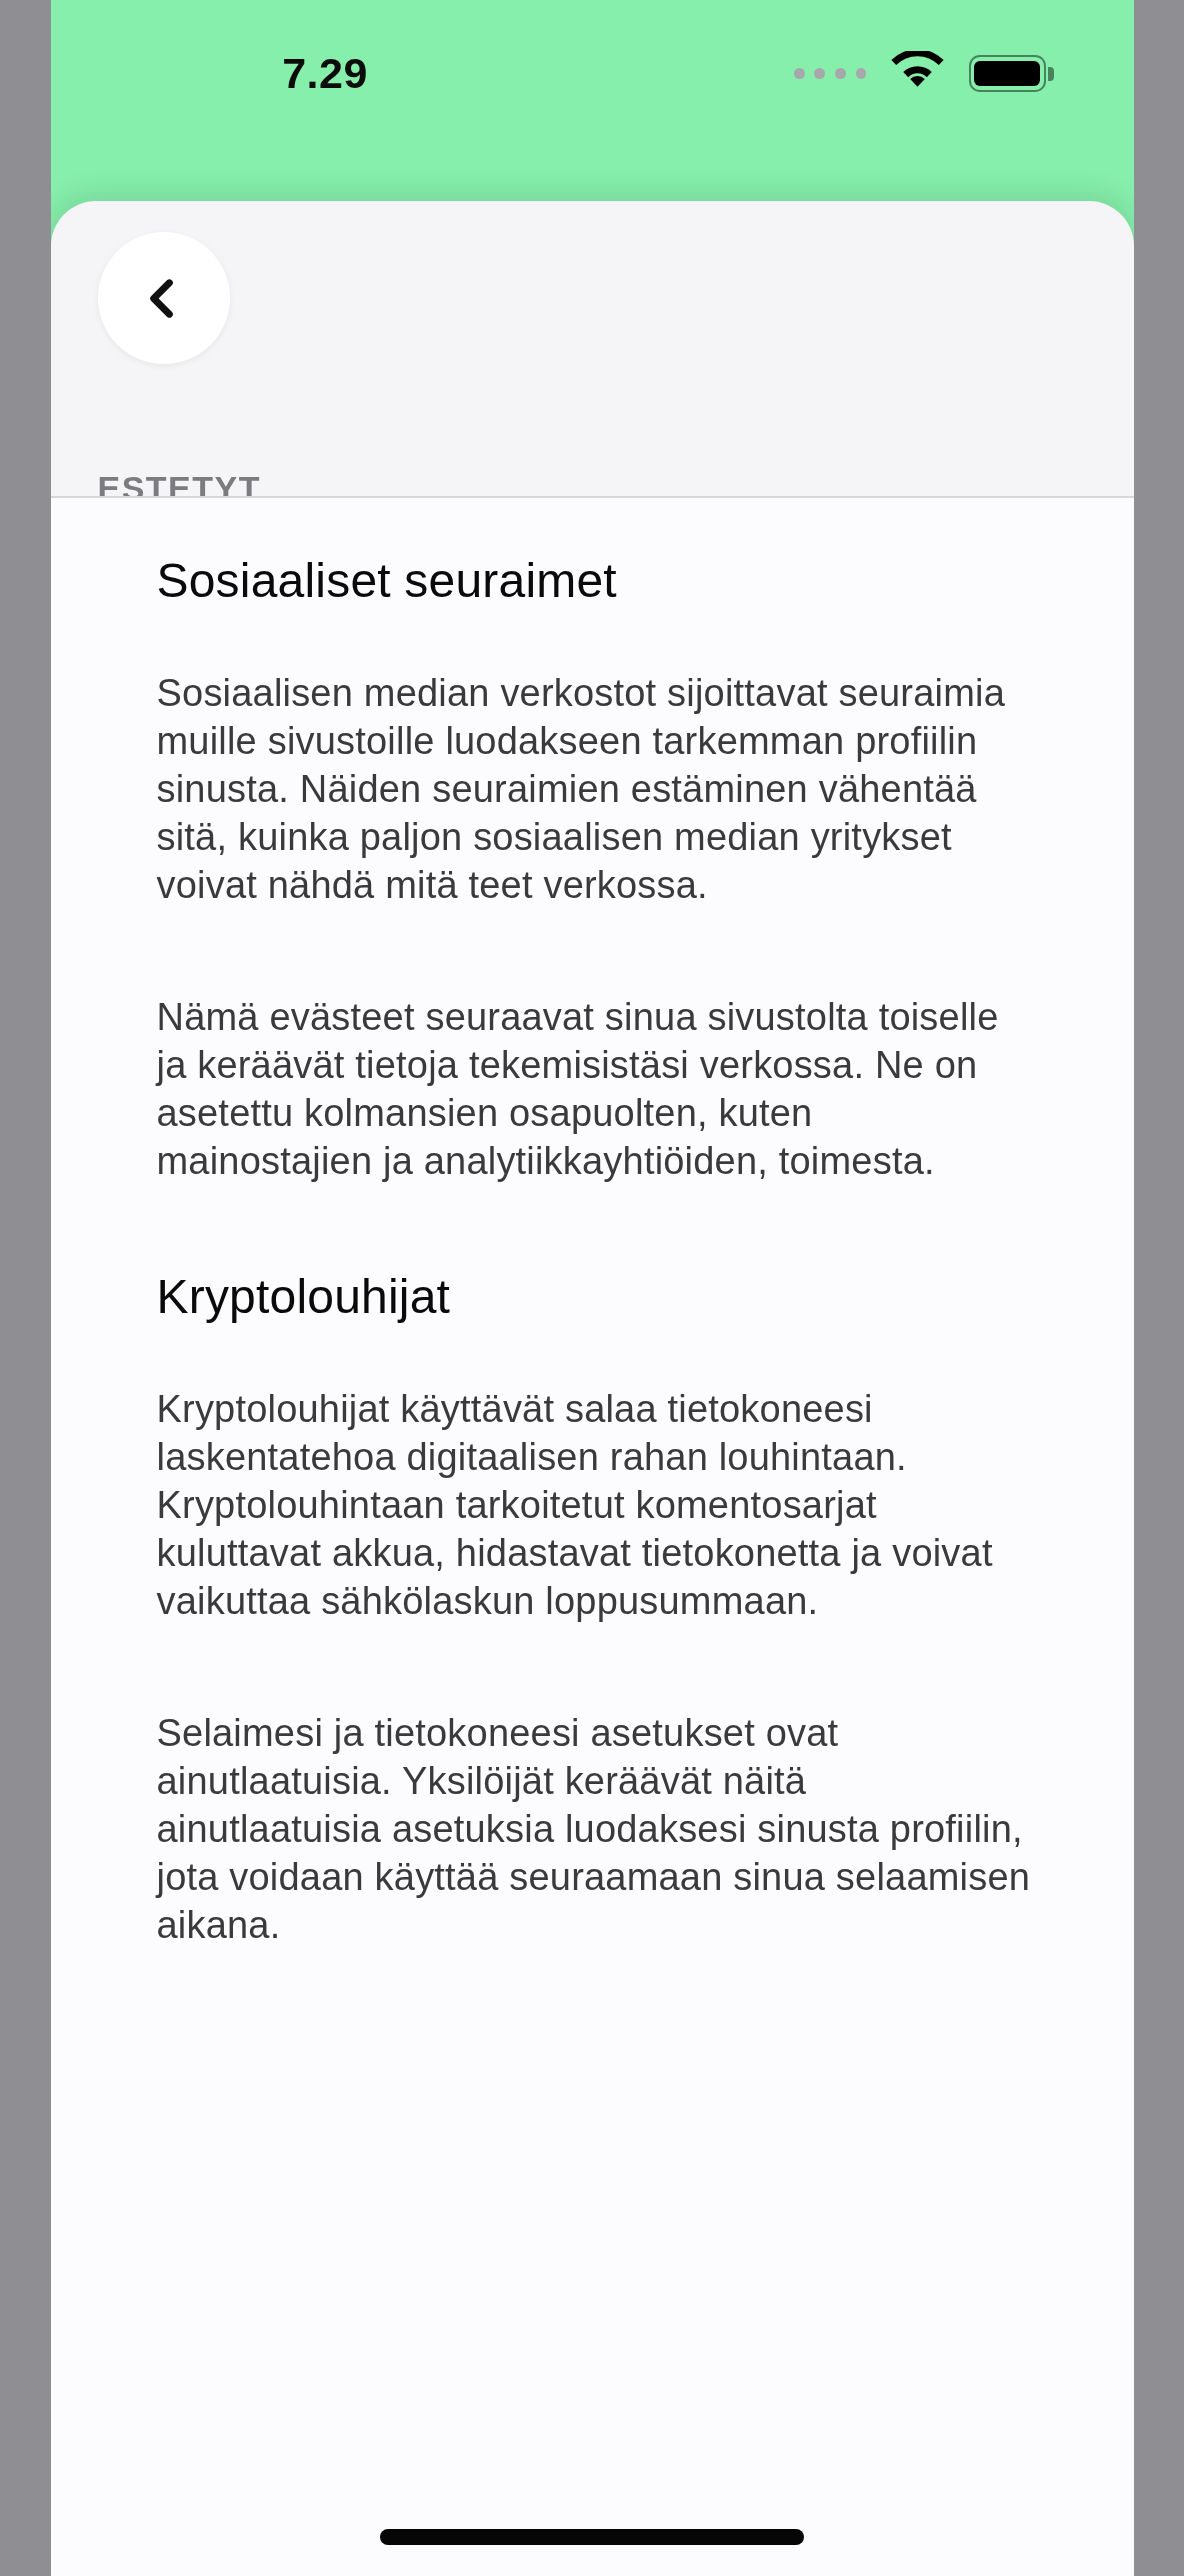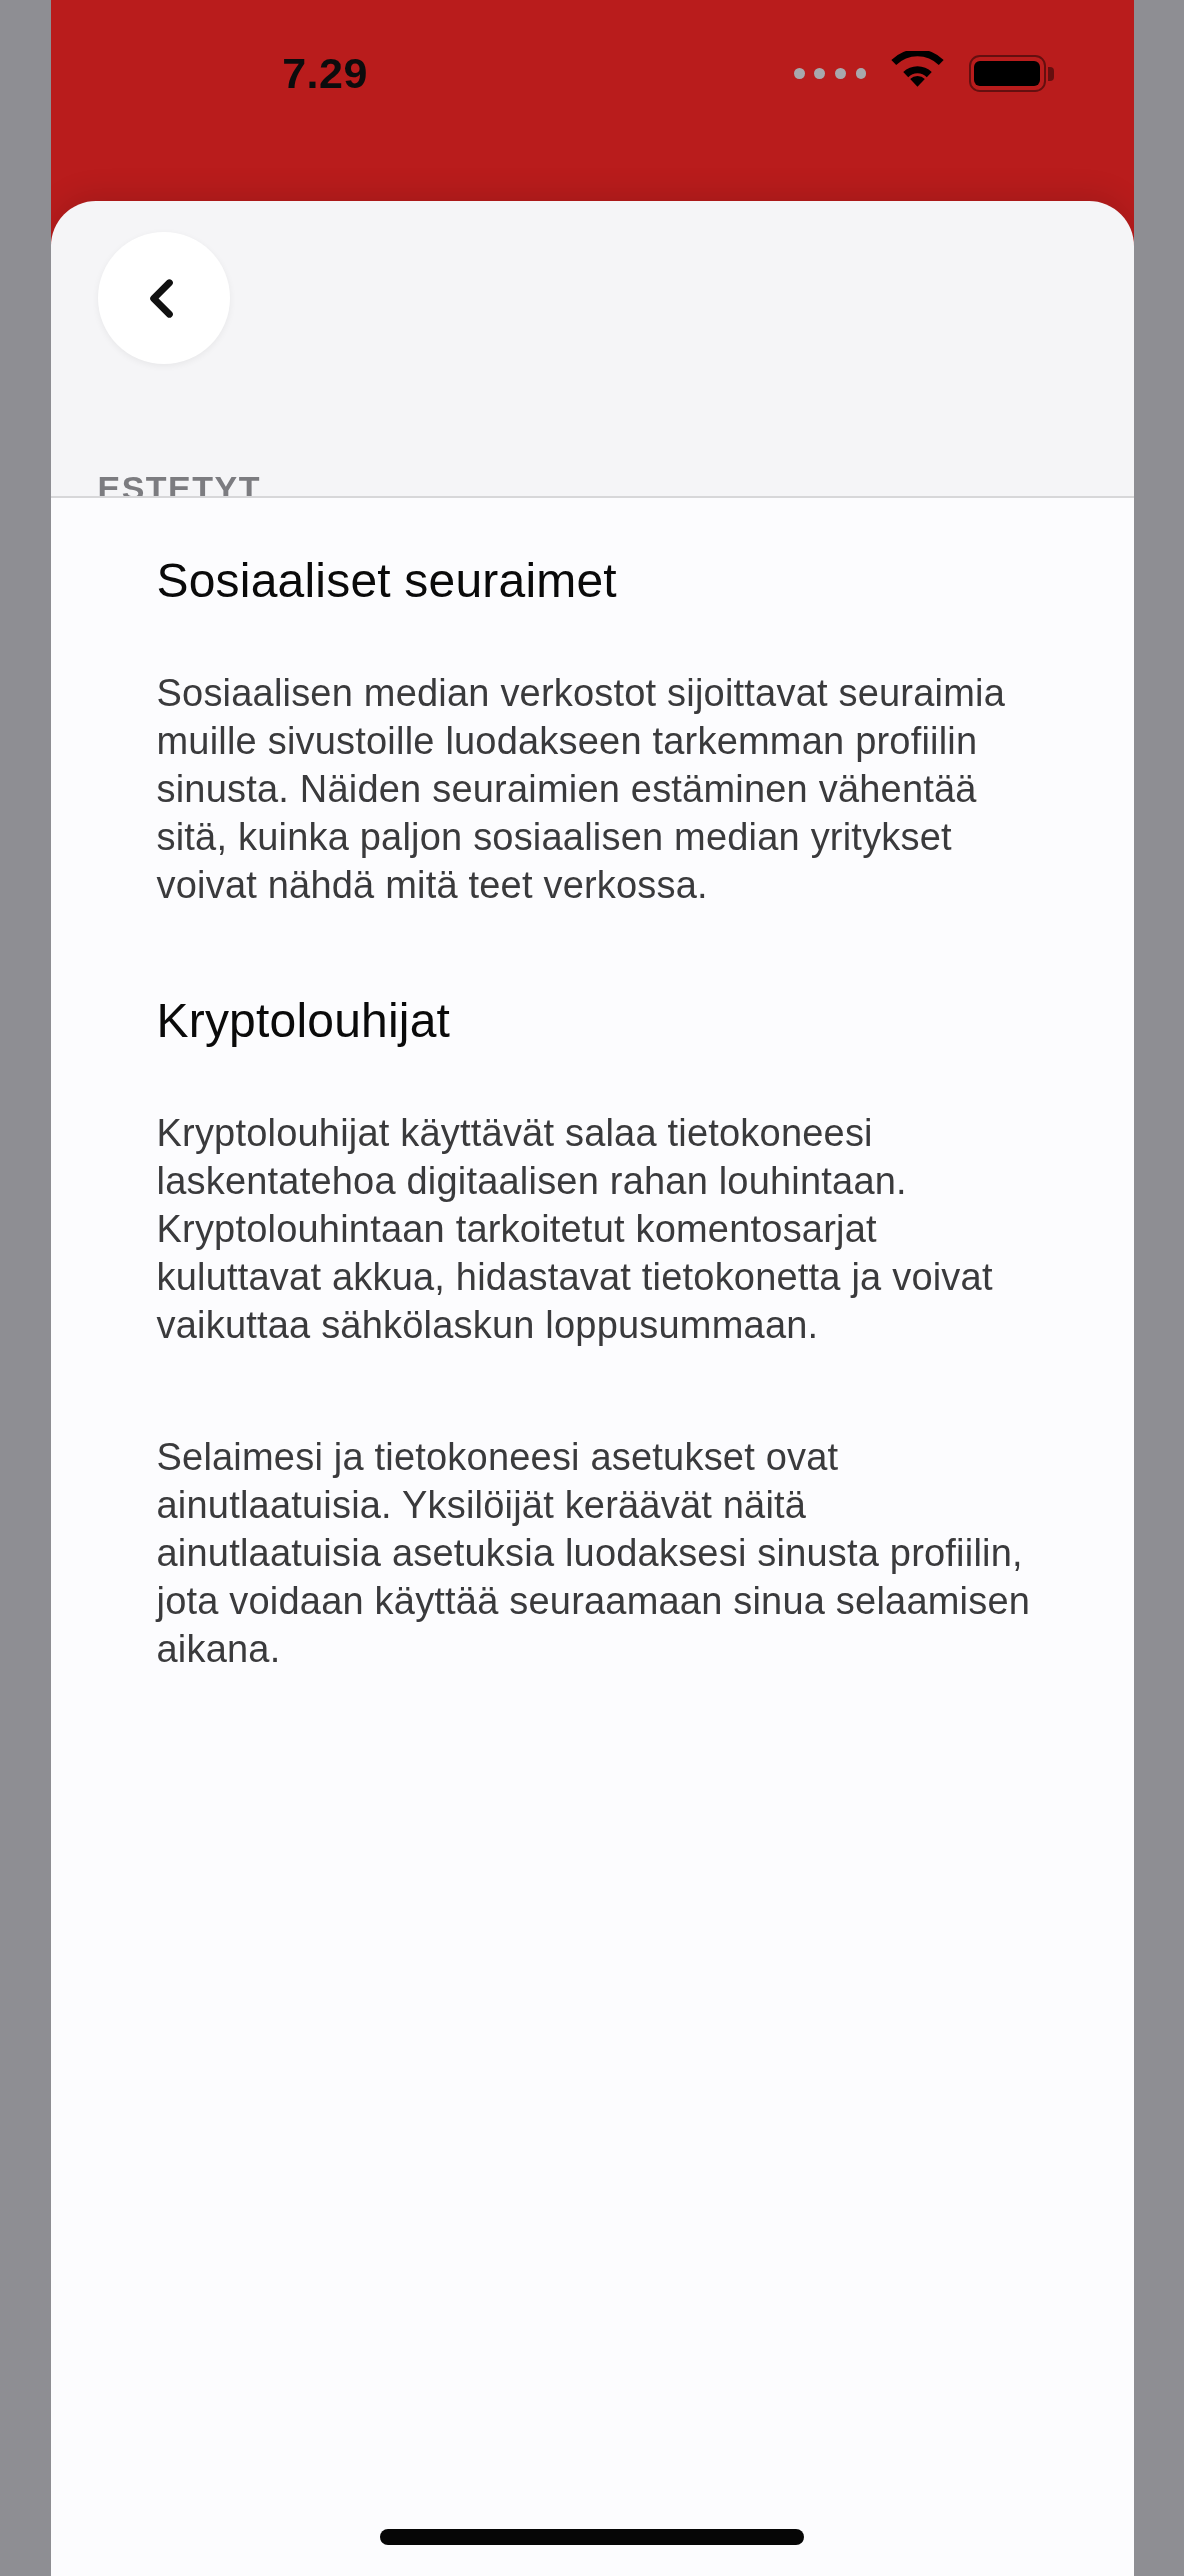--- a/index.html
+++ b/index.html
@@ -4,21 +4,21 @@
 <style>
   * { margin: 0; padding: 0; box-sizing: border-box; }
   html, body { background: #8e8e93; }
   body { font-family: "Liberation Sans", "DejaVu Sans", sans-serif; }
 
   .screen {
     position: relative;
     width: 1083px;
     height: 2576px;
     margin: 0 auto;
-    background: #b91c1c;
+    background: #86efac;
     overflow: hidden;
   }
 
   
   .statusbar {
     position: absolute;
     top: 0; left: 0; right: 0;
     height: 177px;
     display: flex;
     align-items: center;
@@ -179,20 +179,21 @@
     <div class="divider"></div>
 
     <div class="content">
 
       <div class="section">
         <h2>Sosiaaliset seuraimet</h2>
         <p>Sosiaalisen median verkostot sijoittavat seuraimia muille sivustoille luodakseen tarkemman profiilin sinusta. Näiden seuraimien estäminen vähentää sitä, kuinka paljon sosiaalisen median yritykset voivat nähdä mitä teet verkossa.</p>
       </div>
 
       <div class="section">
+        <p>Nämä evästeet seuraavat sinua sivustolta toiselle ja keräävät tietoja tekemisistäsi verkossa. Ne on asetettu kolmansien osapuolten, kuten mainostajien ja analytiikkayhtiöiden, toimesta.</p>
       </div>
 
       <div class="section">
         <h2>Kryptolouhijat</h2>
         <p>Kryptolouhijat käyttävät salaa tietokoneesi laskentatehoa digitaalisen rahan louhintaan. Kryptolouhintaan tarkoitetut komentosarjat kuluttavat akkua, hidastavat tietokonetta ja voivat vaikuttaa sähkölaskun loppusummaan.</p>
       </div>
 
       <div class="section">
         <p>Selaimesi ja tietokoneesi asetukset ovat ainutlaatuisia. Yksilöijät keräävät näitä ainutlaatuisia asetuksia luodaksesi sinusta profiilin, jota voidaan käyttää seuraamaan sinua selaamisen aikana.</p>
       </div>

